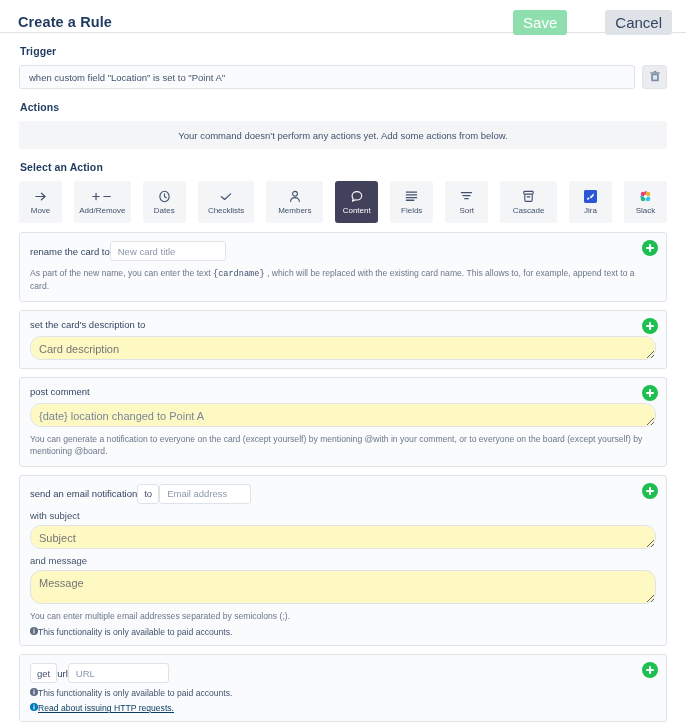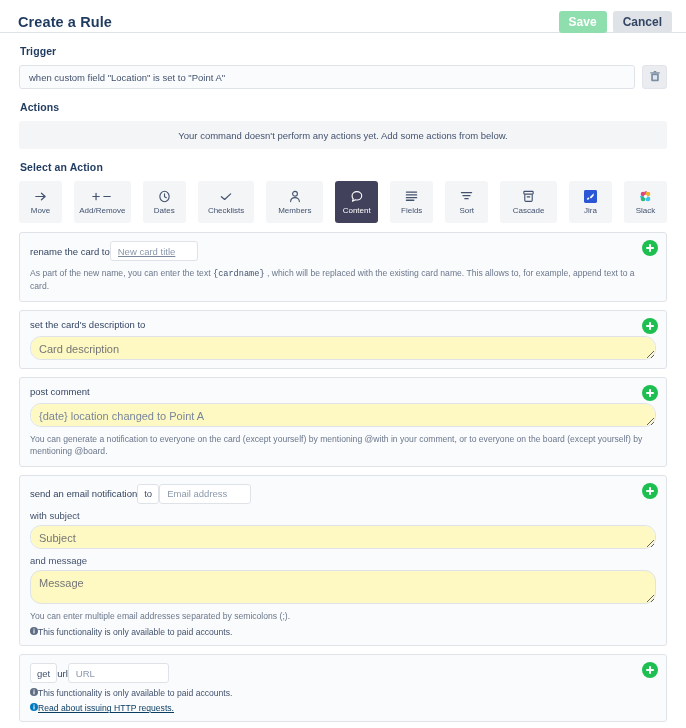--- a/index.html
+++ b/index.html
@@ -12,28 +12,29 @@
     -webkit-font-smoothing: antialiased;
   }
   .page { width: 686px; height: 728px; position: relative; overflow: hidden; }
 
   
   .header {
     height: 33px;
     display: flex; align-items: center;
     padding: 12px 14px 0 18px;
     border-bottom: 1px solid #dfe3e8;
+    gap: 32px;
   }
   .title {
     font-size: 14.5px; font-weight: bold; color: #1f3a5f;
     letter-spacing: .1px; flex: 1;
   }
   .hbtn {
     border: none; border-radius: 3px;
-    font-size: 12px; font-weight: bold;
+    font-size: 15px; font-weight: normal;
     padding: 5px 10px; margin-left: 6px;
     cursor: pointer; line-height: 1;
     font-family: "Liberation Sans", sans-serif;
   }
   .hbtn.save   { background: #8fdfae; color: #ffffff; }
   .hbtn.cancel { background: #dfe3e8; color: #344563; }
 
   
   .body { padding: 0 19px; }
   .section-label {
@@ -84,21 +85,21 @@
   }
   .card-line { display: flex; align-items: center; flex-wrap: wrap; }
   .lbl { font-size: 9.5px; color: #344563; }
   .inp {
     background: #ffffff; border: 1px solid #dfe3e8; border-radius: 3px;
     height: 20px; padding: 0 7px;
     font-size: 9.5px; color: #7a869a;
     font-family: "Liberation Sans", sans-serif;
   }
   .inp::placeholder { color: #8b98ad; }
-  .inp.w-title { width: 88px; text-decoration: underline; }
+  .inp.w-title { width: 116px; }
   .inp.w-url { width: 101px; }
   .inp.w-email { width: 92px; }
   .chip {
     background: #ffffff; border: 1px solid #dfe3e8; border-radius: 3px;
     height: 20px; min-width: 20px; padding: 0 6px;
     display: flex; align-items: center; justify-content: center;
     font-size: 9.5px; color: #42526e;
   }
   .ta {
     display: block; width: 100%;

